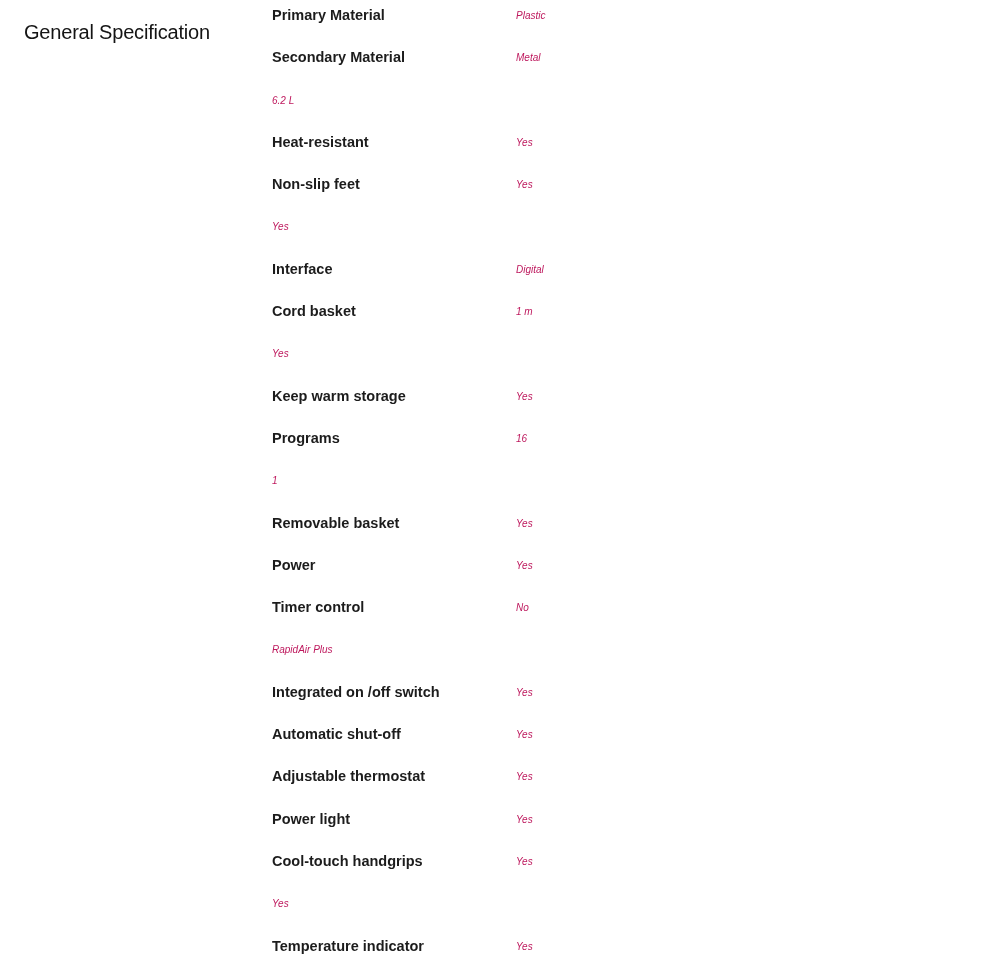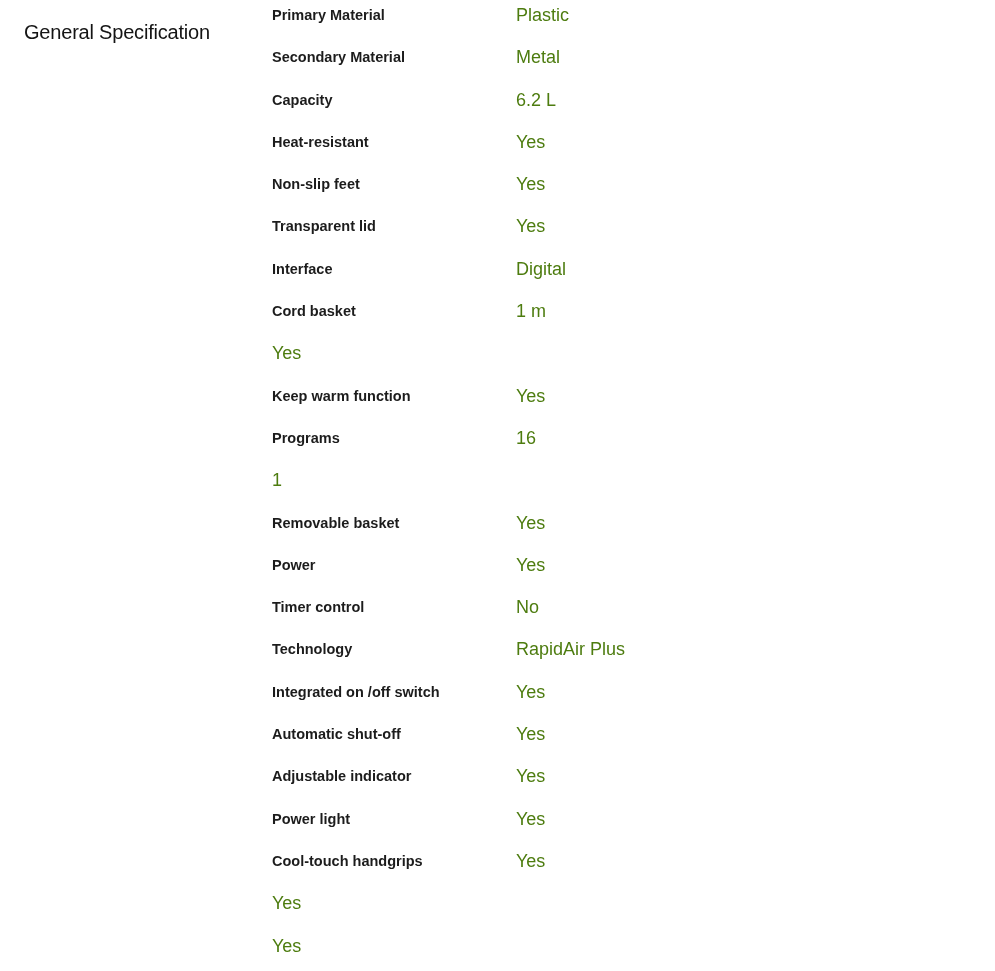--- a/index.html
+++ b/index.html
@@ -41,70 +41,69 @@
     width: 244px;
     flex: 0 0 244px;
     font-size: 14.5px;
     font-weight: 700;
     color: #1c1c1c;
     line-height: 19px;
     padding-right: 12px;
     box-sizing: border-box;
   }
   .spec-value {
-    font-size: 18px;
+    font-size: 10px;
     font-weight: 400;
-    color: #4d7c0f;
+    color: #be185d;
     line-height: 19px;
+    font-style: italic;
   }
 </style>
 </head>
 <body>
 
 <div class="page">
   <h2 class="section-heading">General Specification</h2>
 
   <div class="rows" id="spec-rows">
       <div class="spec-row">
         <div class="spec-label">Primary Material</div>
         <div class="spec-value">Plastic</div>
       </div>
       <div class="spec-row">
         <div class="spec-label">Secondary Material</div>
         <div class="spec-value">Metal</div>
       </div>
       <div class="spec-row">
-        <div class="spec-label">Capacity</div>
         <div class="spec-value">6.2 L</div>
       </div>
       <div class="spec-row">
         <div class="spec-label">Heat-resistant</div>
         <div class="spec-value">Yes</div>
       </div>
       <div class="spec-row">
         <div class="spec-label">Non-slip feet</div>
         <div class="spec-value">Yes</div>
       </div>
       <div class="spec-row">
-        <div class="spec-label">Transparent lid</div>
         <div class="spec-value">Yes</div>
       </div>
       <div class="spec-row">
         <div class="spec-label">Interface</div>
         <div class="spec-value">Digital</div>
       </div>
       <div class="spec-row">
         <div class="spec-label">Cord basket</div>
         <div class="spec-value">1 m</div>
       </div>
       <div class="spec-row">
         <div class="spec-value">Yes</div>
       </div>
       <div class="spec-row">
-        <div class="spec-label">Keep warm function</div>
+        <div class="spec-label">Keep warm storage</div>
         <div class="spec-value">Yes</div>
       </div>
       <div class="spec-row">
         <div class="spec-label">Programs</div>
         <div class="spec-value">16</div>
       </div>
       <div class="spec-row">
         <div class="spec-value">1</div>
       </div>
       <div class="spec-row">
@@ -113,43 +112,43 @@
       </div>
       <div class="spec-row">
         <div class="spec-label">Power</div>
         <div class="spec-value">Yes</div>
       </div>
       <div class="spec-row">
         <div class="spec-label">Timer control</div>
         <div class="spec-value">No</div>
       </div>
       <div class="spec-row">
-        <div class="spec-label">Technology</div>
         <div class="spec-value">RapidAir Plus</div>
       </div>
       <div class="spec-row">
         <div class="spec-label">Integrated on /off switch</div>
         <div class="spec-value">Yes</div>
       </div>
       <div class="spec-row">
         <div class="spec-label">Automatic shut-off</div>
         <div class="spec-value">Yes</div>
       </div>
       <div class="spec-row">
-        <div class="spec-label">Adjustable indicator</div>
+        <div class="spec-label">Adjustable thermostat</div>
         <div class="spec-value">Yes</div>
       </div>
       <div class="spec-row">
         <div class="spec-label">Power light</div>
         <div class="spec-value">Yes</div>
       </div>
       <div class="spec-row">
         <div class="spec-label">Cool-touch handgrips</div>
         <div class="spec-value">Yes</div>
       </div>
       <div class="spec-row">
         <div class="spec-value">Yes</div>
       </div>
       <div class="spec-row">
+        <div class="spec-label">Temperature indicator</div>
         <div class="spec-value">Yes</div>
       </div>
     </div>
 </div>
 
 </body></html>

